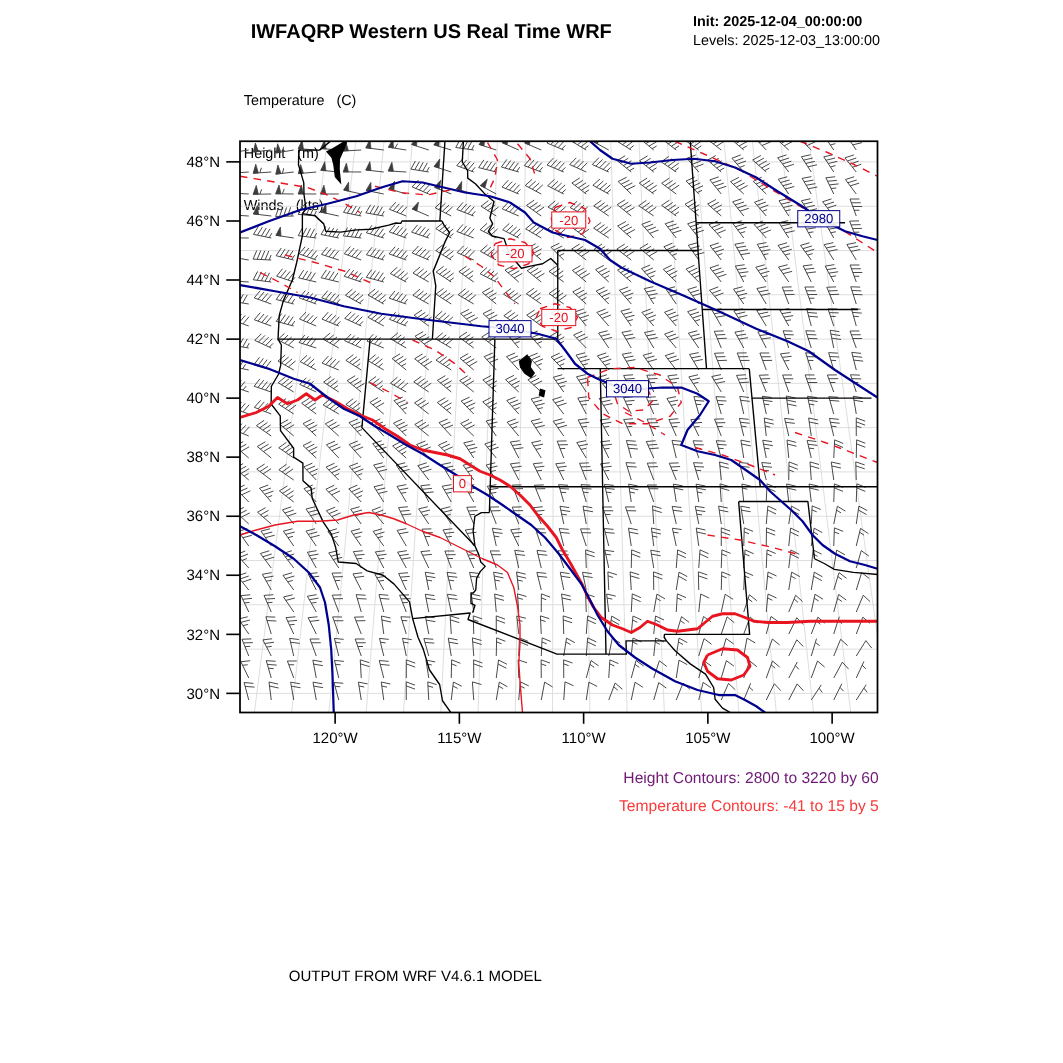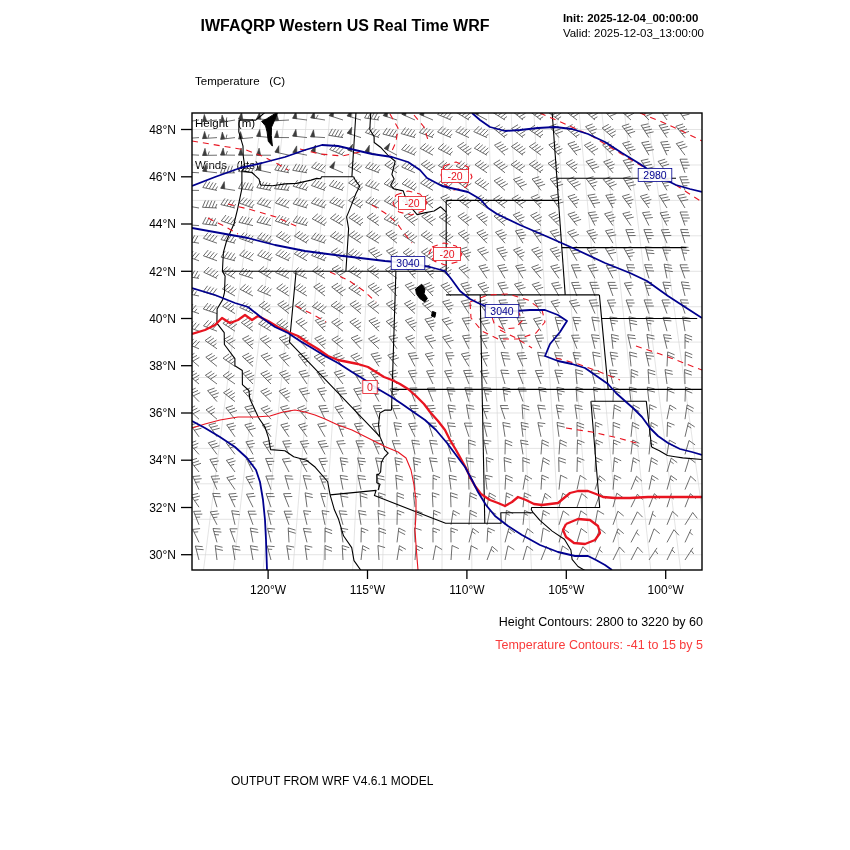--- a/index.html
+++ b/index.html
@@ -4,35 +4,35 @@
 <style>
   html,body{margin:0;padding:0;background:#fff;}
   #page{position:relative;width:850px;height:850px;background:#ffffff;overflow:hidden;
         font-family:"Liberation Sans", sans-serif;color:#000;}
   #title{position:absolute;top:17px;left:345px;transform:translateX(-50%);
          font-size:16px;font-weight:bold;white-space:nowrap;}
   #initblock{position:absolute;top:11px;right:146px;font-size:11.5px;line-height:15px;}
   #initblock .init{font-weight:bold;}
   #legend{position:absolute;top:46px;left:195px;font-size:11.5px;line-height:14px;white-space:pre;}
   #captions{position:absolute;top:611px;right:147px;text-align:right;font-size:12.5px;line-height:23px;}
-  #cap-h{color:#000000;}
+  #cap-h{color:#701a75;}
   #cap-t{color:#f93b3b;}
   #footer{position:absolute;top:774px;left:195px;font-size:12px;line-height:14.5px;margin-left:36px;}
   svg{position:absolute;top:0;left:0;}
   text{font-family:"Liberation Sans", sans-serif;}
 </style>
 </head>
 <body>
 <div id="page">
 
   <div id="title">IWFAQRP Western US Real Time WRF</div>
 
   <div id="initblock">
     <div class="init"><span>Init:</span> <span>2025-12-04_00:00:00</span></div>
-    <div class="valid"><span>Valid:</span> <span>2025-12-03_13:00:00</span></div>
+    <div class="valid"><span>Levels:</span> <span>2025-12-03_13:00:00</span></div>
   </div>
 
   <div id="legend">
     <div>Temperature   (C)</div>
     <div>Height   (m)</div>
     <div>Winds   (kts)</div>
   </div>
 
   <svg id="map-svg" width="850" height="850" viewBox="0 0 850 850">
     <defs>

